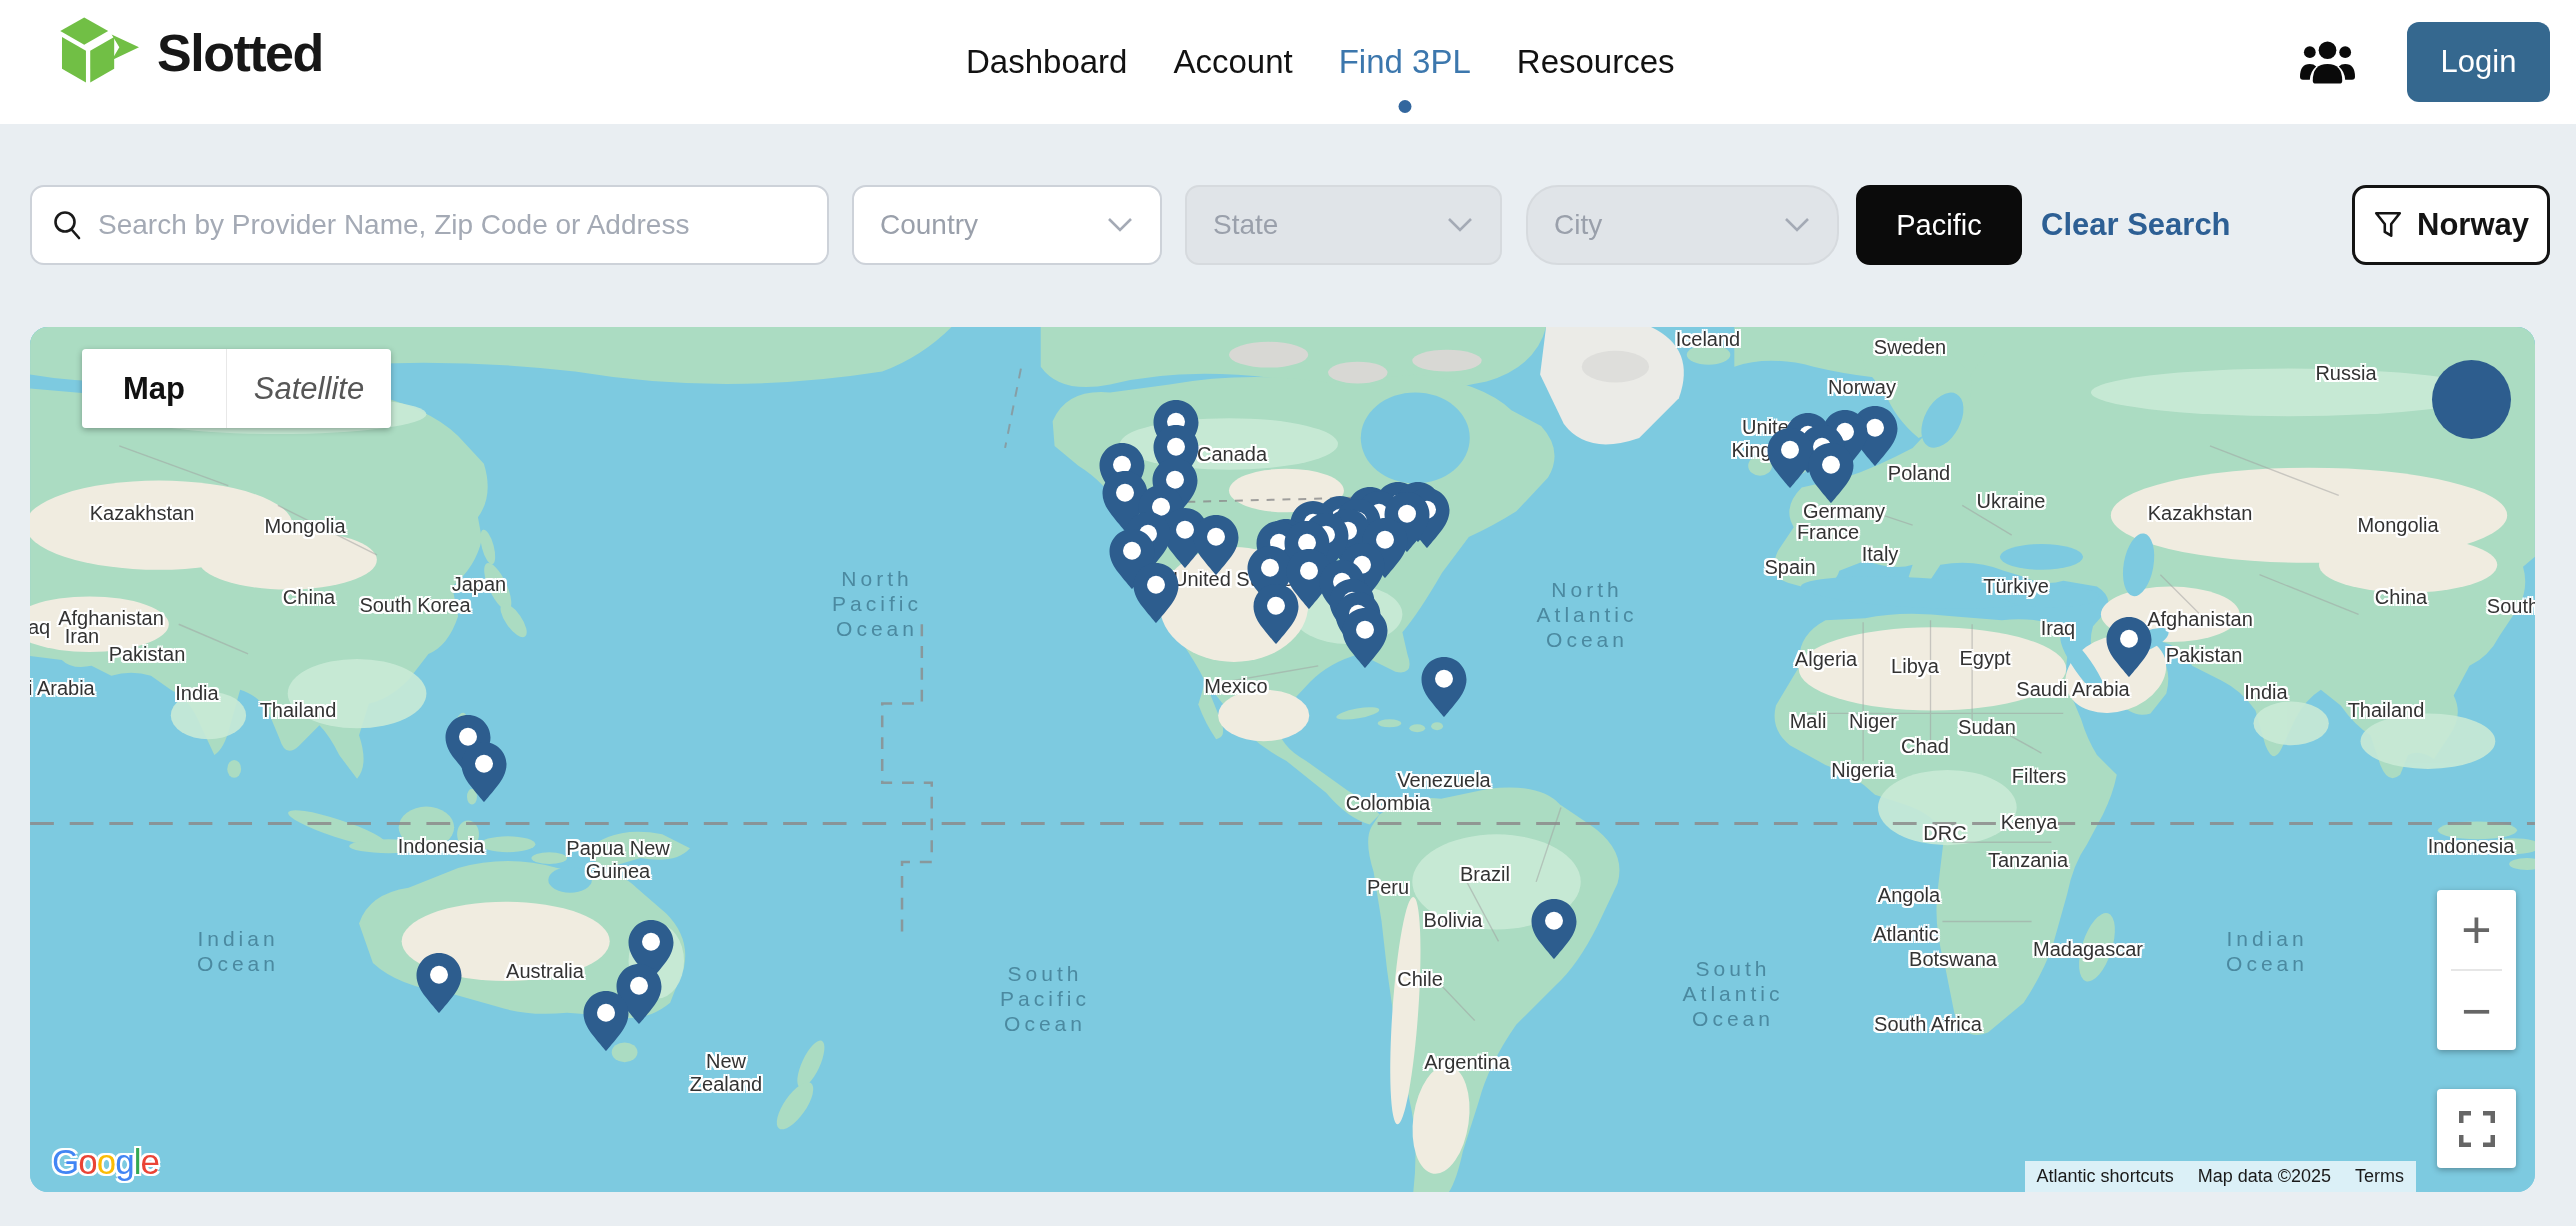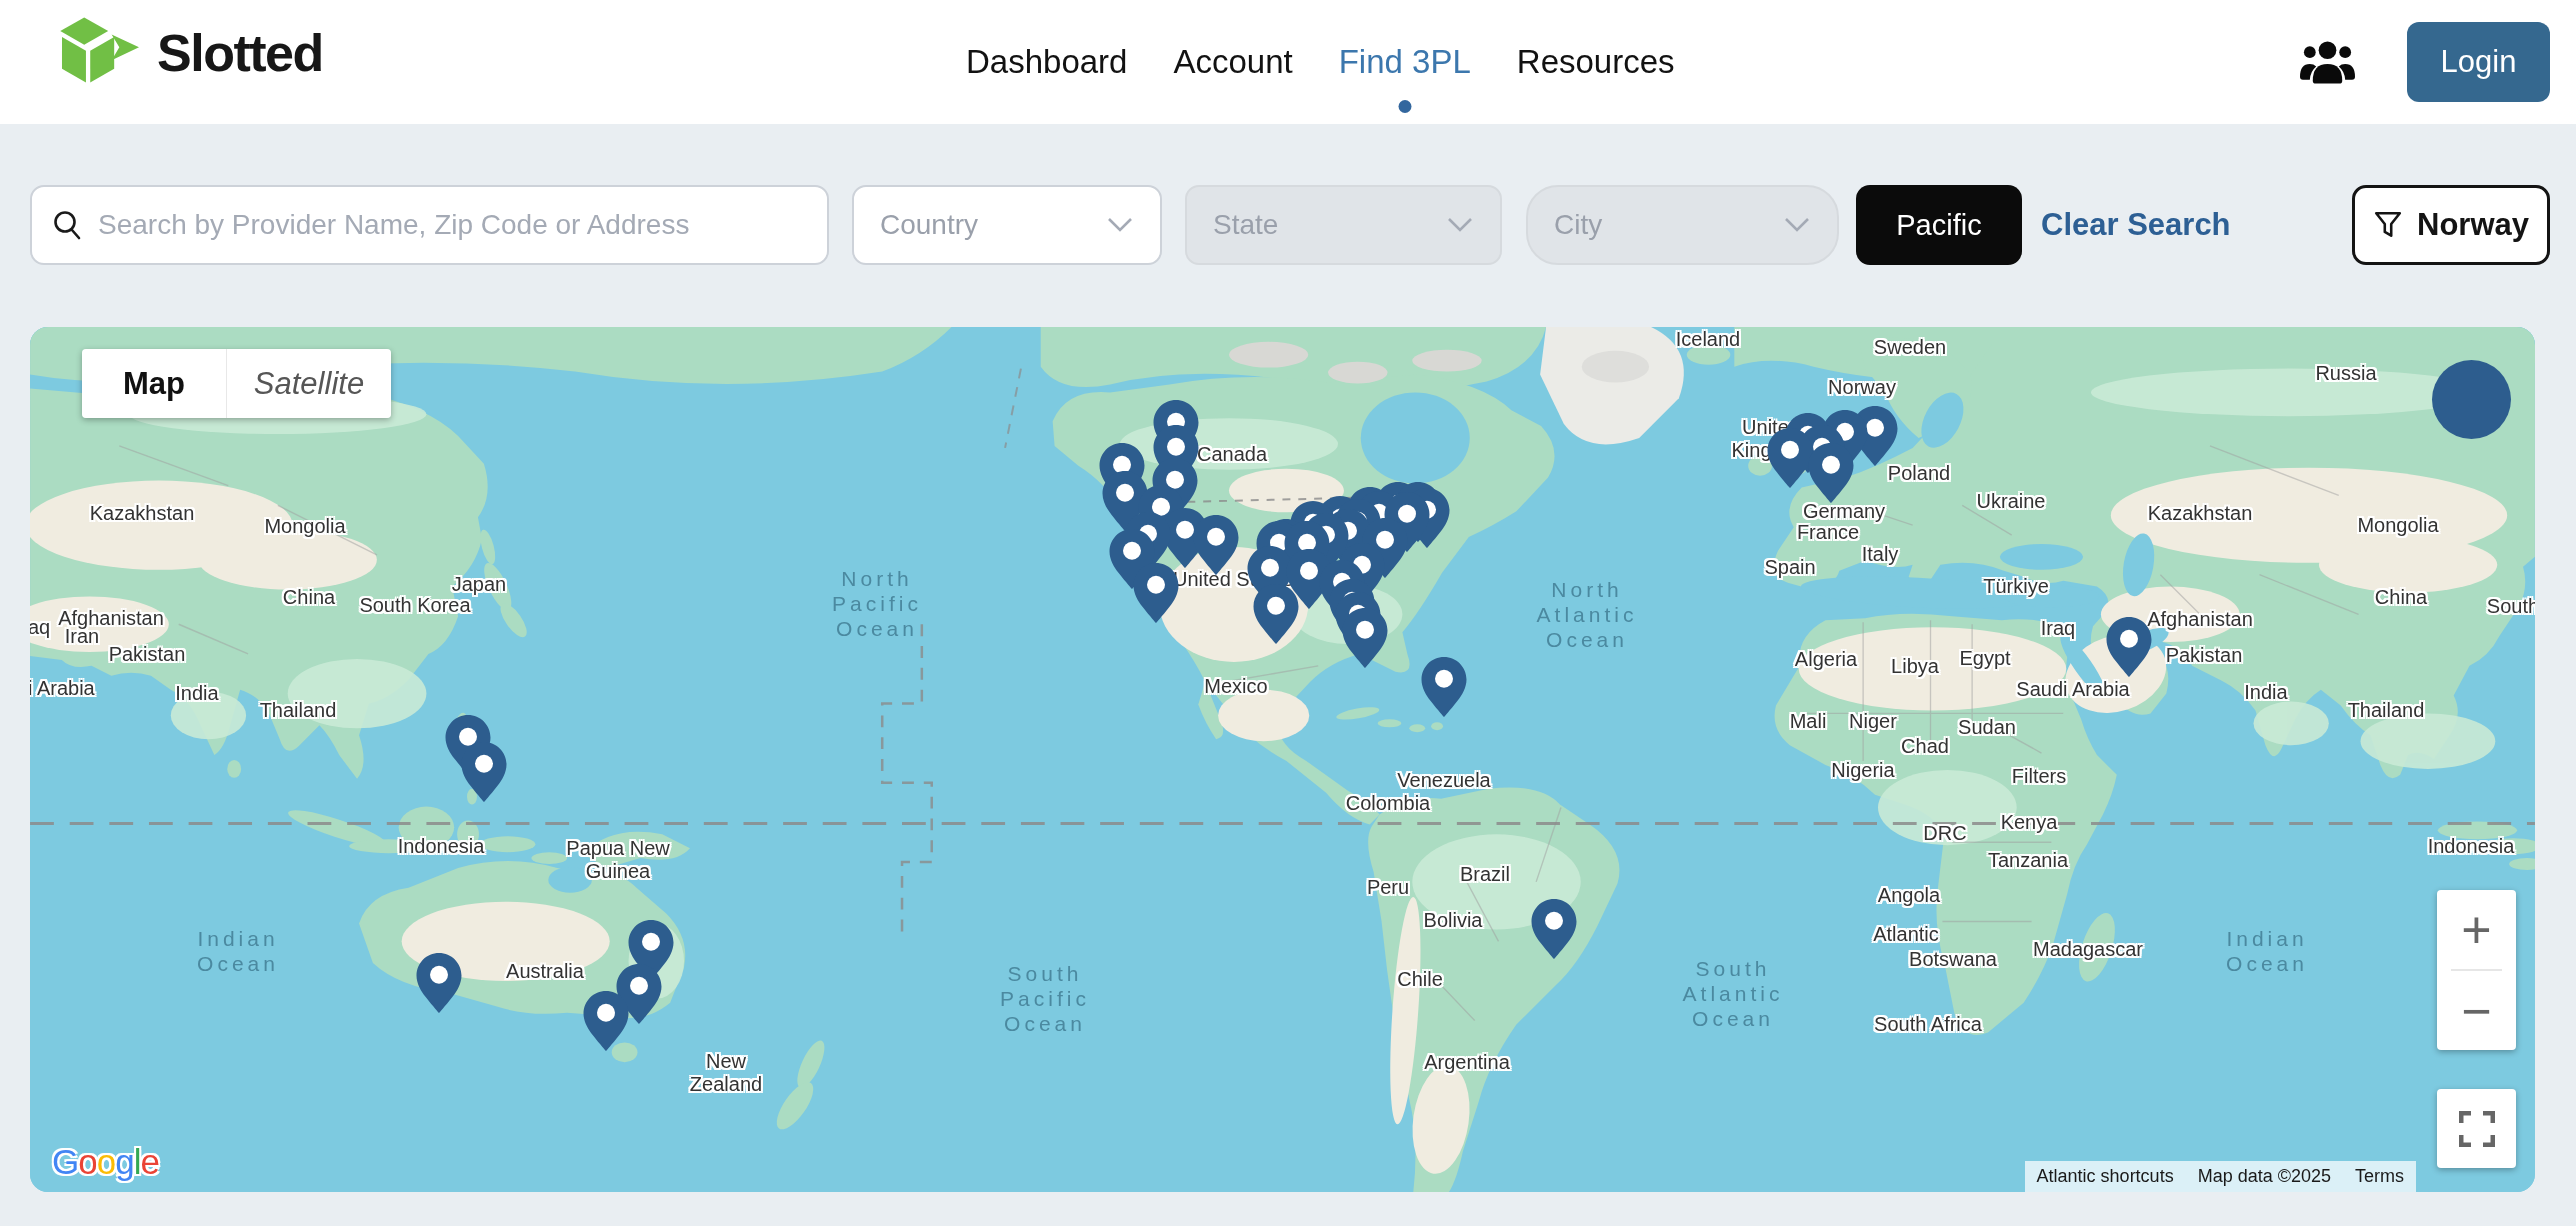--- a/index.html
+++ b/index.html
@@ -40,21 +40,21 @@
   
   .map-card{position:absolute;left:30px;top:327px;width:2505px;height:865px;border-radius:18px;overflow:hidden;background:var(--ocean);}
   .map-geo{position:absolute;left:0;top:0;}
   .map-label{position:absolute;transform:translate(-50%,-50%);text-align:center;white-space:pre-line;pointer-events:none;z-index:2;}
   .map-label.c{font-size:20px;font-weight:500;color:var(--labelc);line-height:23px;
     text-shadow:-2px -2px 0 #fff,2px -2px 0 #fff,-2px 2px 0 #fff,2px 2px 0 #fff,0 2px 0 #fff,0 -2px 0 #fff,2px 0 0 #fff,-2px 0 0 #fff;}
   .map-label.o{font-size:21px;color:rgba(66,126,148,.85);letter-spacing:4px;line-height:25px;font-weight:400;}
   .pin{position:absolute;width:46px;height:60px;z-index:3;cursor:pointer;}
   .cluster{position:absolute;width:79px;height:79px;border-radius:50%;background:var(--pin);z-index:3;cursor:pointer;}
   .map-type{position:absolute;left:52px;top:22px;display:flex;z-index:4;box-shadow:0 2px 6px rgba(0,0,0,.3);border-radius:4px;}
-  .map-type button{width:145px;height:69px;border:none;background:#fff;font-size:31px;font-family:inherit;cursor:pointer;color:#565656;}
+  .map-type button{width:145px;height:79px;border:none;background:#fff;font-size:31px;font-family:inherit;cursor:pointer;color:#565656;}
   .map-type button.on{font-weight:700;color:#111;}
   .map-type button:first-child{border-radius:4px 0 0 4px;border-right:1px solid #e8e8e8;}
   .map-type button:last-child{border-radius:0 4px 4px 0;width:164px;font-style:italic;}
   .zoomctl{position:absolute;right:19px;top:563px;width:79px;height:160px;background:#fff;border-radius:4px;box-shadow:0 2px 6px rgba(0,0,0,.3);display:flex;flex-direction:column;z-index:4;}
   .zoomctl button{flex:1;border:none;background:transparent;font-size:52px;color:#666;cursor:pointer;font-family:inherit;line-height:1;}
   .zoomctl .divider{height:2px;background:#e6e6e6;margin:0 14px;}
   .fsctl{position:absolute;right:19px;top:762px;width:79px;height:79px;background:#fff;border-radius:4px;box-shadow:0 2px 6px rgba(0,0,0,.3);display:flex;align-items:center;justify-content:center;cursor:pointer;z-index:4;border:none;}
   .glogo{position:absolute;left:22px;bottom:10px;font-size:35px;font-weight:500;letter-spacing:-1px;z-index:4;cursor:pointer;
     text-shadow:-2px -2px 0 #fff,2px -2px 0 #fff,-2px 2px 0 #fff,2px 2px 0 #fff,0 2px 0 #fff,0 -2px 0 #fff;}
   .attrib{position:absolute;right:119px;bottom:0;display:flex;z-index:4;}

